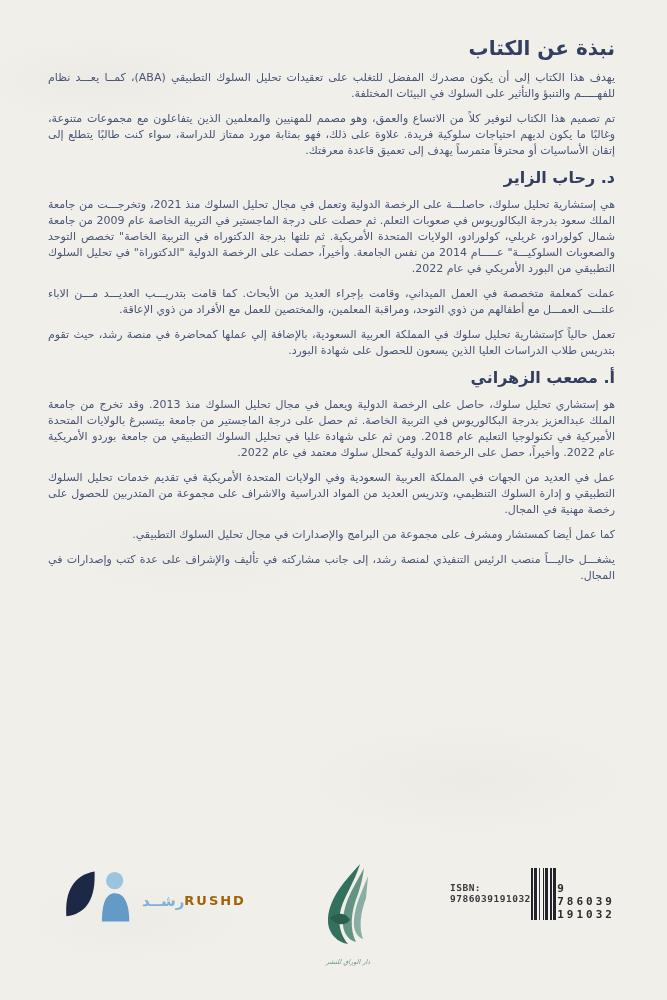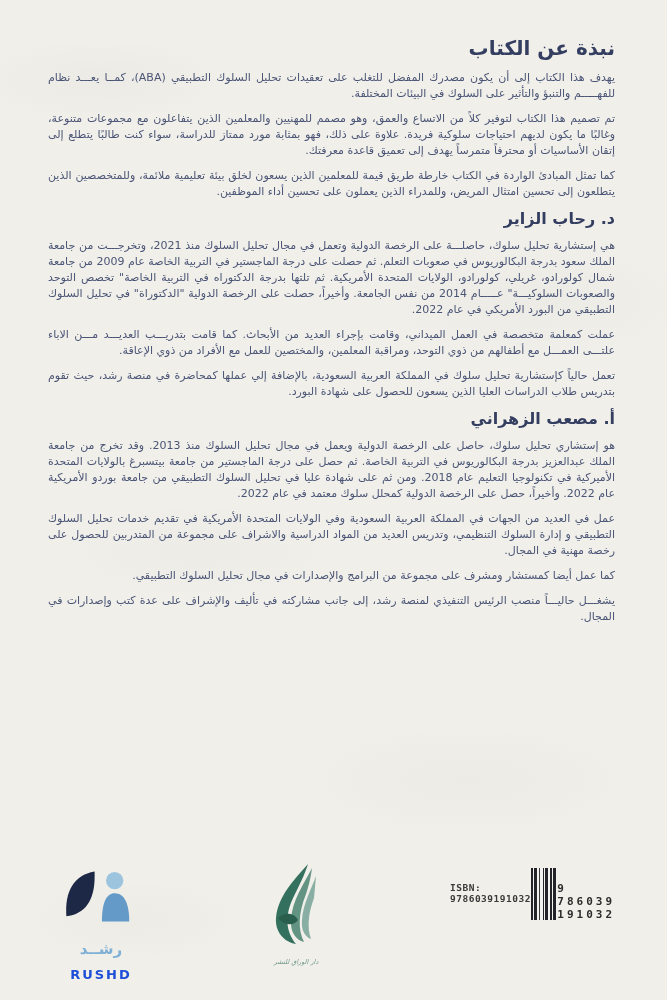--- a/index.html
+++ b/index.html
@@ -44,23 +44,23 @@
     direction:ltr;
     position:absolute;
     left:0;top:862px;
     width:667px;height:130px;
     display:flex;
     align-items:flex-start;
     justify-content:space-between;
     padding:0 52px 0 60px;
     box-sizing:border-box;
   }
-  .rushd{display:flex;flex-direction:column;align-items:center;margin-top:6px;gap:8px;}
+  .rushd{display:flex;flex-direction:row;align-items:center;margin-top:6px;}
   .rushd .ar{font-size:15px;font-weight:bold;color:#7fb0d6;margin-top:4px;line-height:1;}
-  .rushd .en{font-size:13px;font-weight:bold;color:#1d4ed8;letter-spacing:2px;margin-top:3px;line-height:1;}
+  .rushd .en{font-size:13px;font-weight:bold;color:#a16207;letter-spacing:2px;margin-top:3px;line-height:1;}
   .publisher{display:flex;flex-direction:column;align-items:center;margin-top:0;font-style:italic;}
   .publisher .pname{font-size:6.5px;color:#4e8374;margin-top:2px;opacity:.8;}
   .barcode-wrap{display:flex;flex-direction:row;align-items:center;margin-top:4px;width:165px;}
   .isbn-label{font-size:9.5px;font-weight:bold;color:#3a3a3a;letter-spacing:.5px;margin-bottom:2px;font-family:"DejaVu Sans Mono","Liberation Mono",monospace;}
   .bars{
     width:150px;height:52px;
     background:repeating-linear-gradient(90deg,
       #23232a 0 2px, #f4f2ee 2px 3px,
       #23232a 3px 6px, #f4f2ee 6px 8px,
       #3a3a42 8px 9px, #f4f2ee 9px 12px,
@@ -75,21 +75,20 @@
 </style>
 </head>
 <body>
 
 <div class="cover">
 
   <div class="sec">
     <h2>نبذة عن الكتاب</h2>
     <p>يهدف هذا الكتاب إلى أن يكون مصدرك المفضل للتغلب على تعقيدات تحليل السلوك التطبيقي (ABA)، كمــا يعـــد نظام للفهـــــم والتنبؤ والتأثير على السلوك في البيئات المختلفة.</p>
     <p>تم تصميم هذا الكتاب لتوفير كلاً من الاتساع والعمق، وهو مصمم للمهنيين والمعلمين الذين يتفاعلون مع مجموعات متنوعة، وغالبًا ما يكون لديهم احتياجات سلوكية فريدة. علاوة على ذلك، فهو بمثابة مورد ممتاز للدراسة، سواء كنت طالبًا يتطلع إلى إتقان الأساسيات أو محترفاً متمرساً يهدف إلى تعميق قاعدة معرفتك.</p>
-    <p>كما تمثل المبادئ الواردة في الكتاب خارطة طريق قيمة للمعلمين الذين يسعون لخلق بيئة تعليمية ملائمة، وللمتخصصين الذين يتطلعون إلى تحسين امتثال المريض، وللمدراء الذين يعملون على تحسين أداء الموظفين.</p>
   </div>
 
   <div class="sec">
     <h2 class="author">د. رحاب الزاير</h2>
     <p>هي إستشارية تحليل سلوك، حاصلـــة على الرخصة الدولية وتعمل في مجال تحليل السلوك منذ 2021، وتخرجـــت من جامعة الملك سعود بدرجة البكالوريوس في صعوبات التعلم. ثم حصلت على درجة الماجستير في التربية الخاصة عام 2009 من جامعة شمال كولورادو، غريلي، كولورادو، الولايات المتحدة الأمريكية. ثم تلتها بدرجة الدكتوراه في التربية الخاصة" تخصص التوحد والصعوبات السلوكيـــة" عـــــام 2014 من نفس الجامعة. وأخيراً، حصلت على الرخصة الدولية "الدكتوراة" في تحليل السلوك التطبيقي من البورد الأمريكي في عام 2022.</p>
     <p>عملت كمعلمة متخصصة في العمل الميداني، وقامت بإجراء العديد من الأبحاث. كما قامت بتدريـــب العديـــد مـــن الاباء علتـــى العمـــل مع أطفالهم من ذوي التوحد، ومراقبة المعلمين، والمختصين للعمل مع الأفراد من ذوي الإعاقة.</p>
     <p>تعمل حالياً كإستشارية تحليل سلوك في المملكة العربية السعودية، بالإضافة إلي عملها كمحاضرة في منصة رشد، حيث تقوم بتدريس طلاب الدراسات العليا الذين يسعون للحصول على شهادة البورد.</p>
   </div>
 
   <div class="sec">

